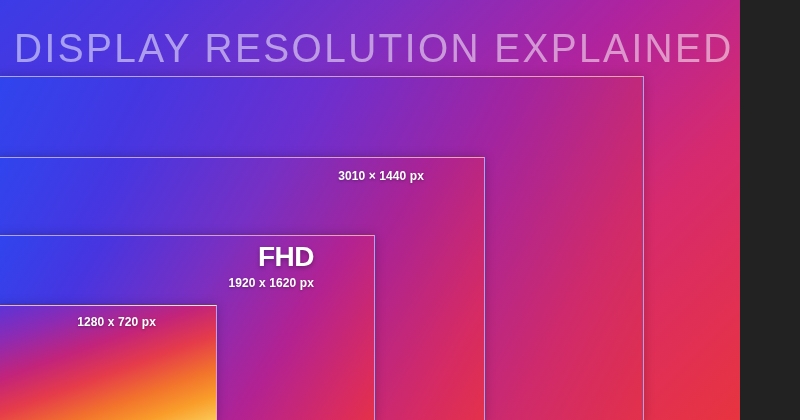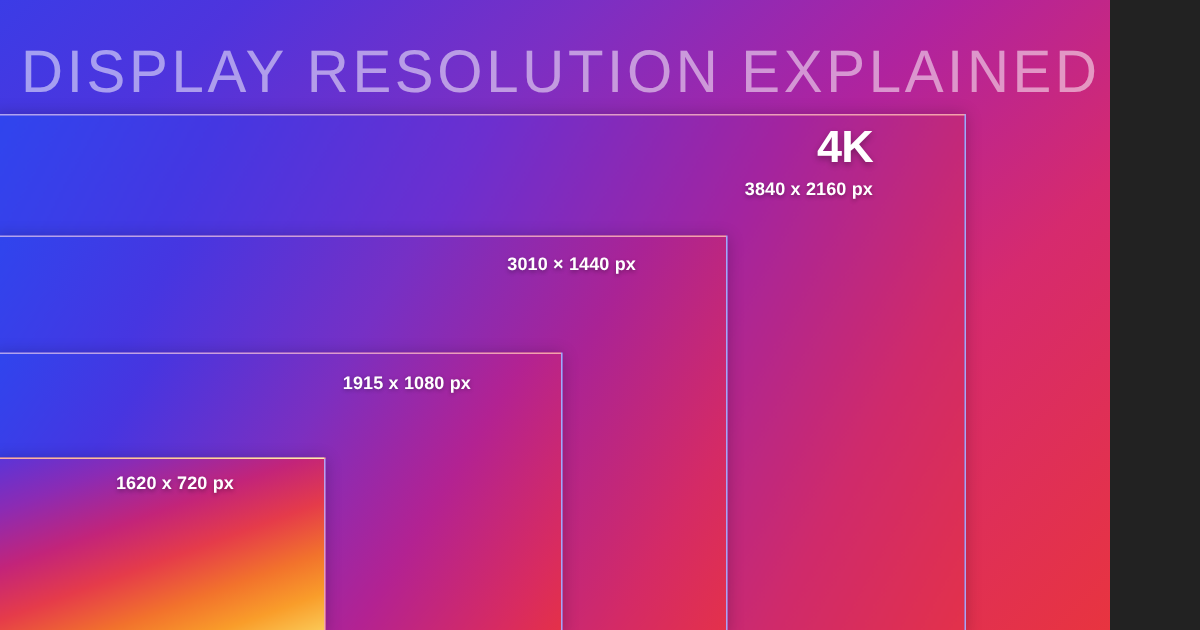--- a/index.html
+++ b/index.html
@@ -138,30 +138,27 @@
 <div id="stage">
 
   <div class="res-box k4"></div>
   <div class="res-box qhd"></div>
   <div class="res-box fhd"></div>
   <div class="res-box hd"></div>
 
   <div class="headline">DISPLAY RESOLUTION EXPLAINED</div>
 
 
-  <div class="label l4k">
-    <span class="tier">4K</span>
-    <span class="dims">3840 x 2160 px</span>
-  </div>
 
   <div class="label lqhd">
     <span class="dims">3010 × 1440 px</span>
   </div>
 
   <div class="label lfhd">
-    <span class="dims">1915 x 1080 px</span>
+    <span class="tier">FHD</span>
+    <span class="dims">1920 x 1620 px</span>
   </div>
 
   <div class="label lhd">
-    <span class="dims">1620 x 720 px</span>
+    <span class="dims">1280 x 720 px</span>
   </div>
 
 </div>
 
 </body></html>

